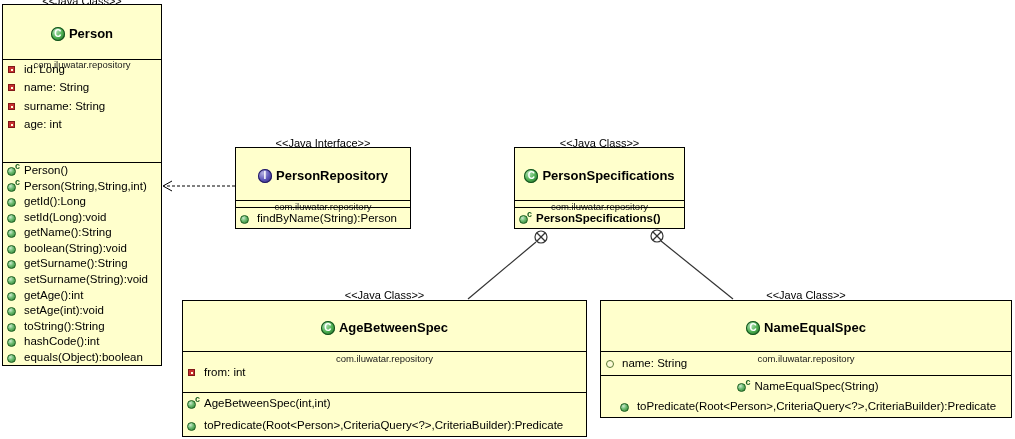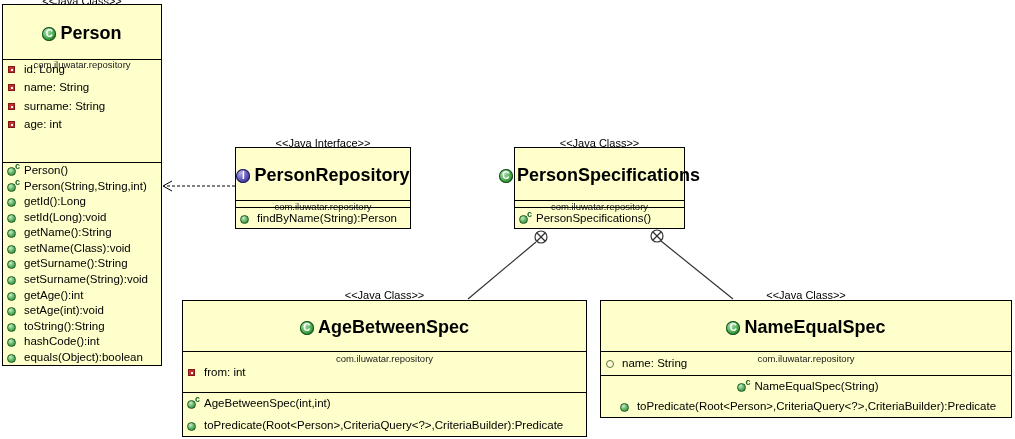--- a/index.html
+++ b/index.html
@@ -7,21 +7,21 @@
     width:1015px;height:439px;position:relative;background:#ffffff;
     font-family:"Liberation Sans", sans-serif;color:#000;overflow:hidden;
   }
   .uml-box{
     position:absolute;background:#ffffcc;border:1.5px solid #000;
     box-sizing:border-box;display:flex;flex-direction:column;
   }
   .hdr{display:flex;flex-direction:column;align-items:center;justify-content:center;gap:18px;flex:0 0 auto;padding:3px 2px 2px 2px;box-sizing:border-box;}
   .stereo{font-size:11px;line-height:13px;}
   .titlerow{display:flex;align-items:center;gap:4px;}
-  .cname{font-size:18px;font-weight:bold;line-height:15px;}
+  .cname{font-size:13px;font-weight:bold;line-height:15px;}
   .badge{
     width:14px;height:14px;border-radius:50%;flex:0 0 14px;
     display:inline-flex;align-items:center;justify-content:center;
     font-size:10px;font-weight:bold;color:#fff;
     background:radial-gradient(circle at 35% 30%, #aee0b2, #4caf50 50%, #1b5e20 95%);
     box-shadow:inset 0 0 0 1px #14501c;
   }
   .badge.iface{
     background:radial-gradient(circle at 35% 30%, #b4b0e0, #5c55b8 50%, #2b2470 95%);
     box-shadow:inset 0 0 0 1px #221a60;
@@ -117,21 +117,21 @@
       <div class="member-row">
         <span class="micon method-public"></span>
         <span class="mtext">setId(Long):void</span>
       </div>
       <div class="member-row">
         <span class="micon method-public"></span>
         <span class="mtext">getName():String</span>
       </div>
       <div class="member-row">
         <span class="micon method-public"></span>
-        <span class="mtext">setName(Class):void</span>
+        <span class="mtext">boolean(String):void</span>
       </div>
       <div class="member-row">
         <span class="micon method-public"></span>
         <span class="mtext">getSurname():String</span>
       </div>
       <div class="member-row">
         <span class="micon method-public"></span>
         <span class="mtext">setSurname(String):void</span>
       </div>
       <div class="member-row">
@@ -178,21 +178,21 @@
 <div class="uml-box" style="left:514px;top:147px;width:171px;height:82px;">
   <div class="hdr" style="height:52px;">
     <div class="stereo">&lt;&lt;Java Class&gt;&gt;</div>
     <div class="titlerow">
       <span class="badge">C</span>
       <span class="cname">PersonSpecifications</span>
     </div>
     <div class="pkg">com.iluwatar.repository</div>
   </div>
   <div class="members" style="height:7px;"></div>
-  <div class="members" style="flex:1;">
+  <div class="members" style="flex:1;font-weight:bold;">
       <div class="member-row">
         <span class="micon constructor"></span>
         <span class="mtext">PersonSpecifications()</span>
       </div>
     </div>
 </div>
 
 <div class="uml-box" style="left:182px;top:300px;width:405px;height:137px;">
   <div class="hdr" style="height:50px;">
     <div class="stereo">&lt;&lt;Java Class&gt;&gt;</div>

